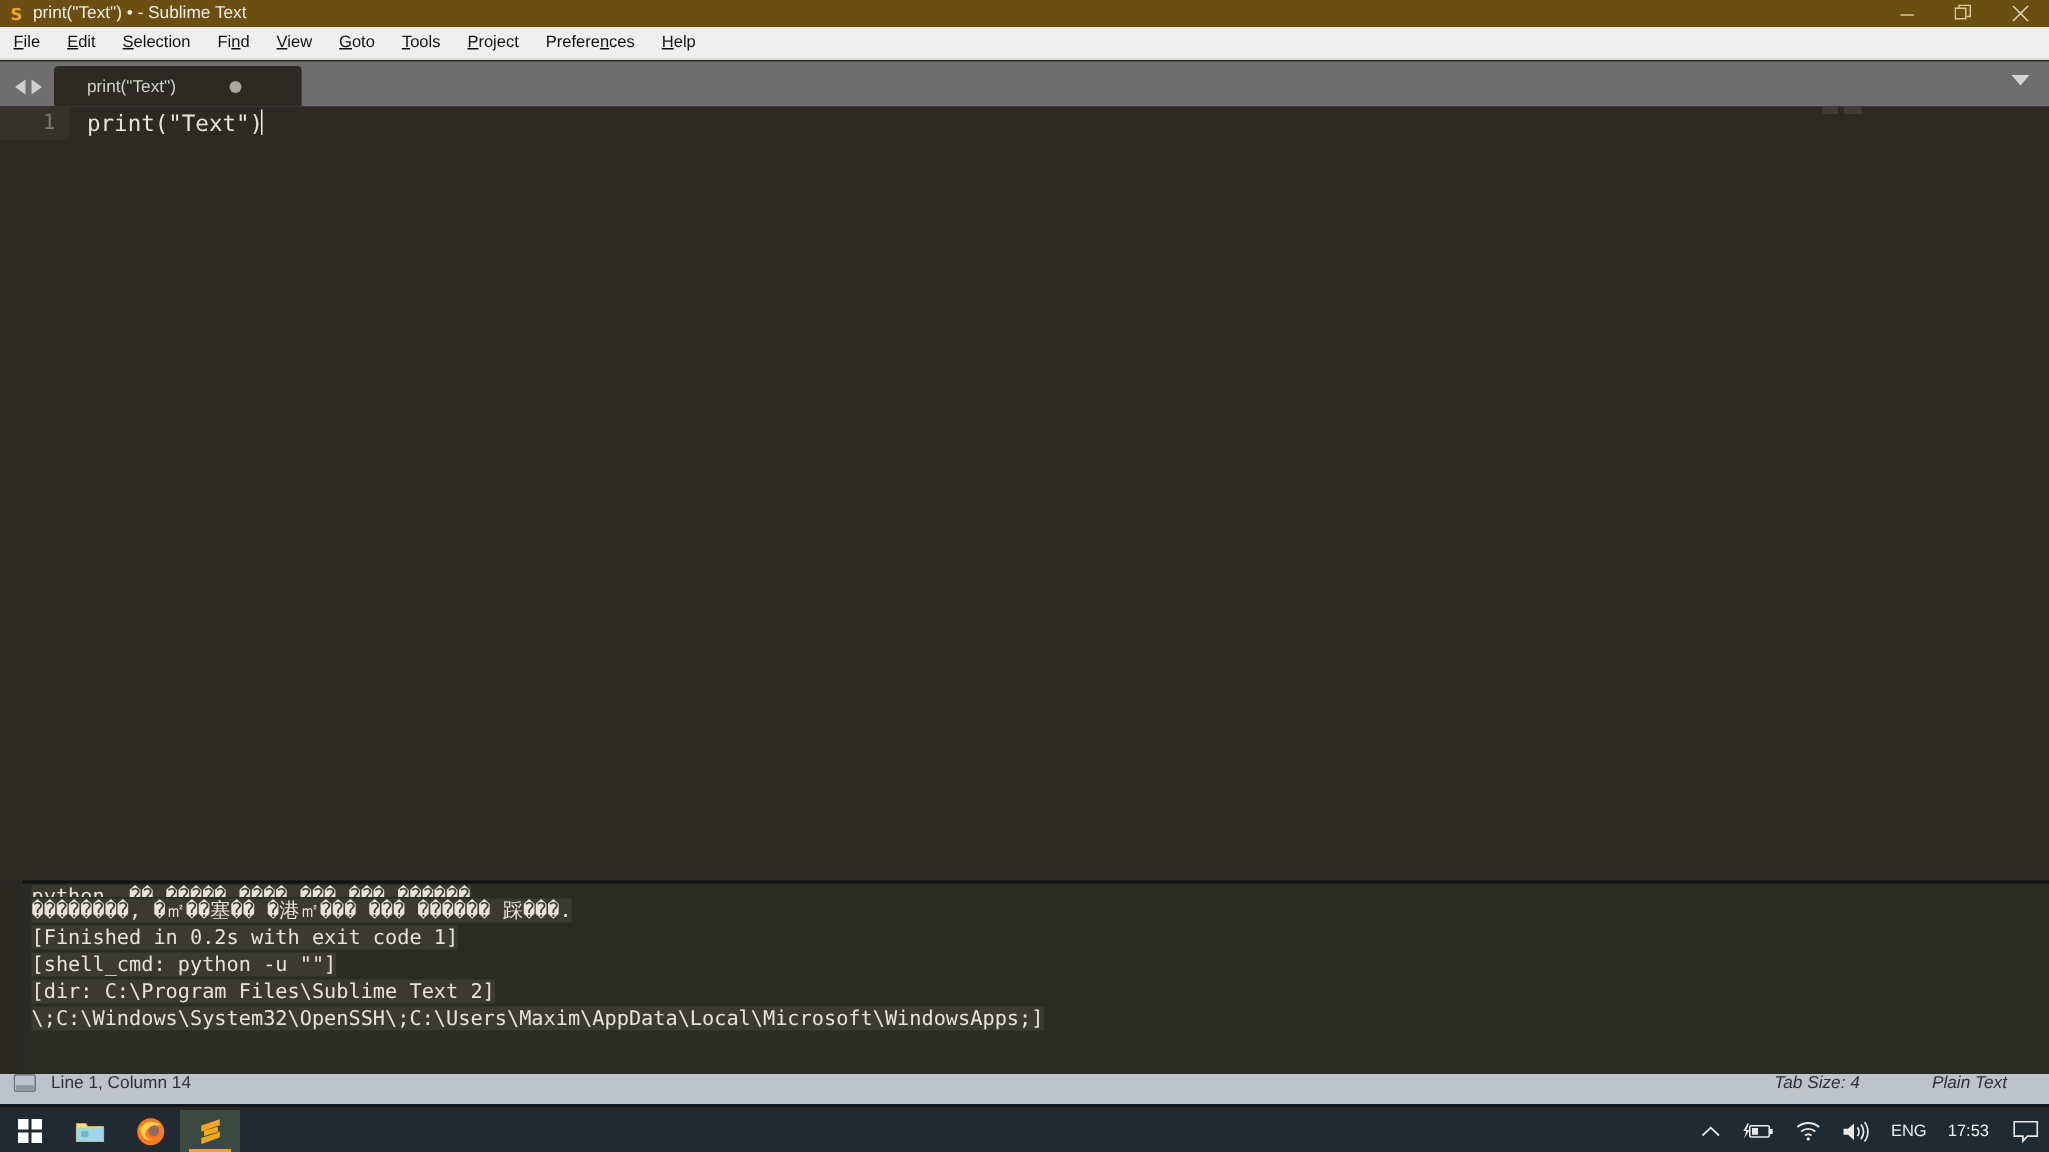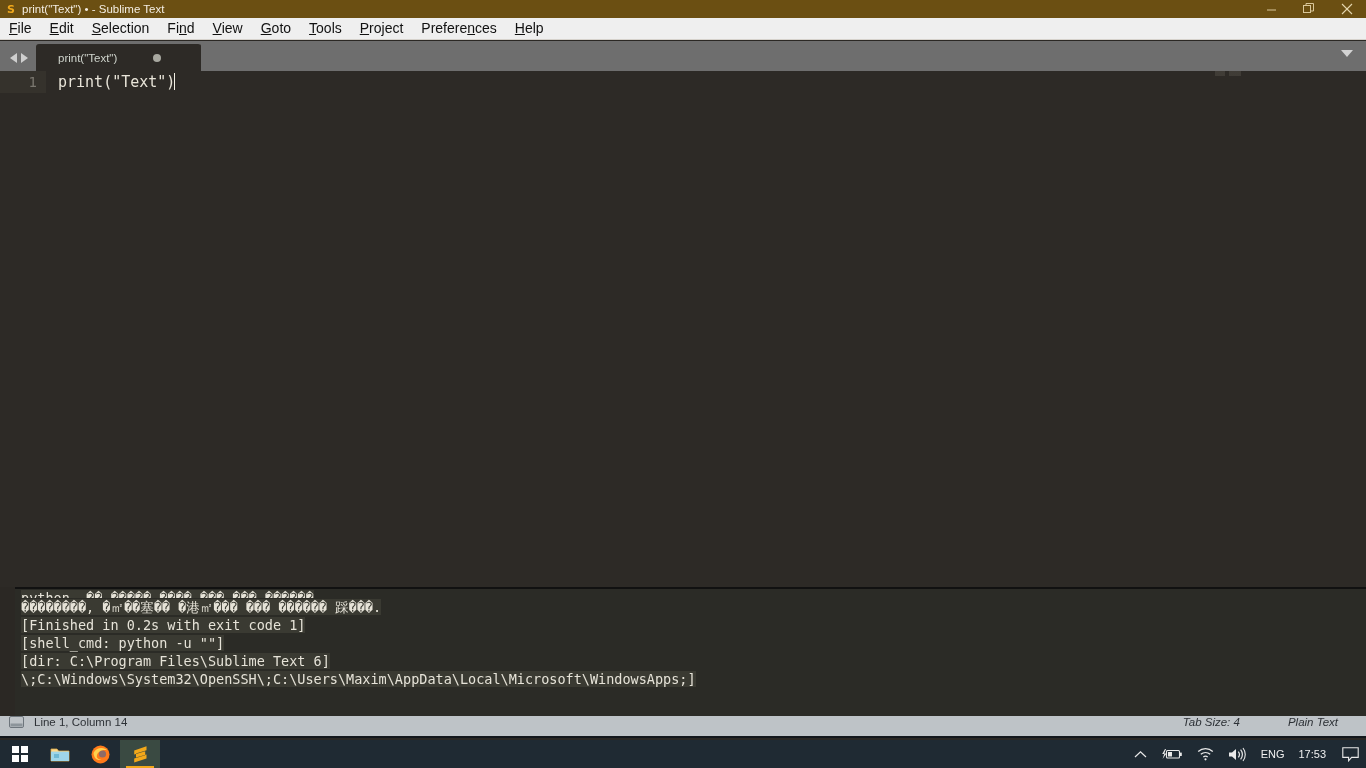--- a/index.html
+++ b/index.html
@@ -38,21 +38,21 @@
   .tb-btn svg { display: block; }
 
   
   .menubar {
     position: absolute; top: 18px; left: 0; width: 1366px; height: 22px;
     background: #efefef;
     display: flex; align-items: center;
     border-bottom: 1px solid #d6d2cc;
   }
   .menu-item {
-    font-size: 14px; color: #111;
+    font-size: 11px; color: #111;
     padding: 12px 9px; line-height: 21px;
     font-family: "Liberation Sans", sans-serif;
     white-space: nowrap; cursor: default;
   }
   .menu-item .mn { text-decoration: underline; }
 
   
   .tabbar {
     position: absolute; top: 41px; left: 0; width: 1366px; height: 30px;
     background: #6e6e6e;
@@ -260,21 +260,21 @@
       <div class="gutter">1</div>
       <div class="code-line"><span>print("Text")</span><span class="caret"></span></div>
     </div>
   </div>
 
   <div class="console" id="console">
       <div class="con-line con-clip"><span class="hl">python  �� ����� ���� ��� ��� ������</span></div>
       <div class="con-line"><span class="hl">��������, �㎡��塞�� �港㎡��� ��� ������ 踩���.</span></div>
       <div class="con-line"><span class="hl">[Finished in 0.2s with exit code 1]</span></div>
       <div class="con-line"><span class="hl">[shell_cmd: python -u ""]</span></div>
-      <div class="con-line"><span class="hl">[dir: C:\Program Files\Sublime Text 6]</span></div>
+      <div class="con-line"><span class="hl">[dir: C:\Program Files\Sublime Text 2]</span></div>
       <div class="con-line"><span class="hl">\;C:\Windows\System32\OpenSSH\;C:\Users\Maxim\AppData\Local\Microsoft\WindowsApps;]</span></div>
     </div>
 
   <div class="statusbar">
     <div class="sb-icon">
       <svg width="15" height="12" viewBox="0 0 15 12">
         <rect x="0.5" y="0.5" width="14" height="11" rx="1.5" fill="none" stroke="#6d757c" stroke-width="1"></rect>
         <rect x="1.5" y="7.5" width="12" height="3" fill="#8c949a"></rect>
       </svg>
     </div>

